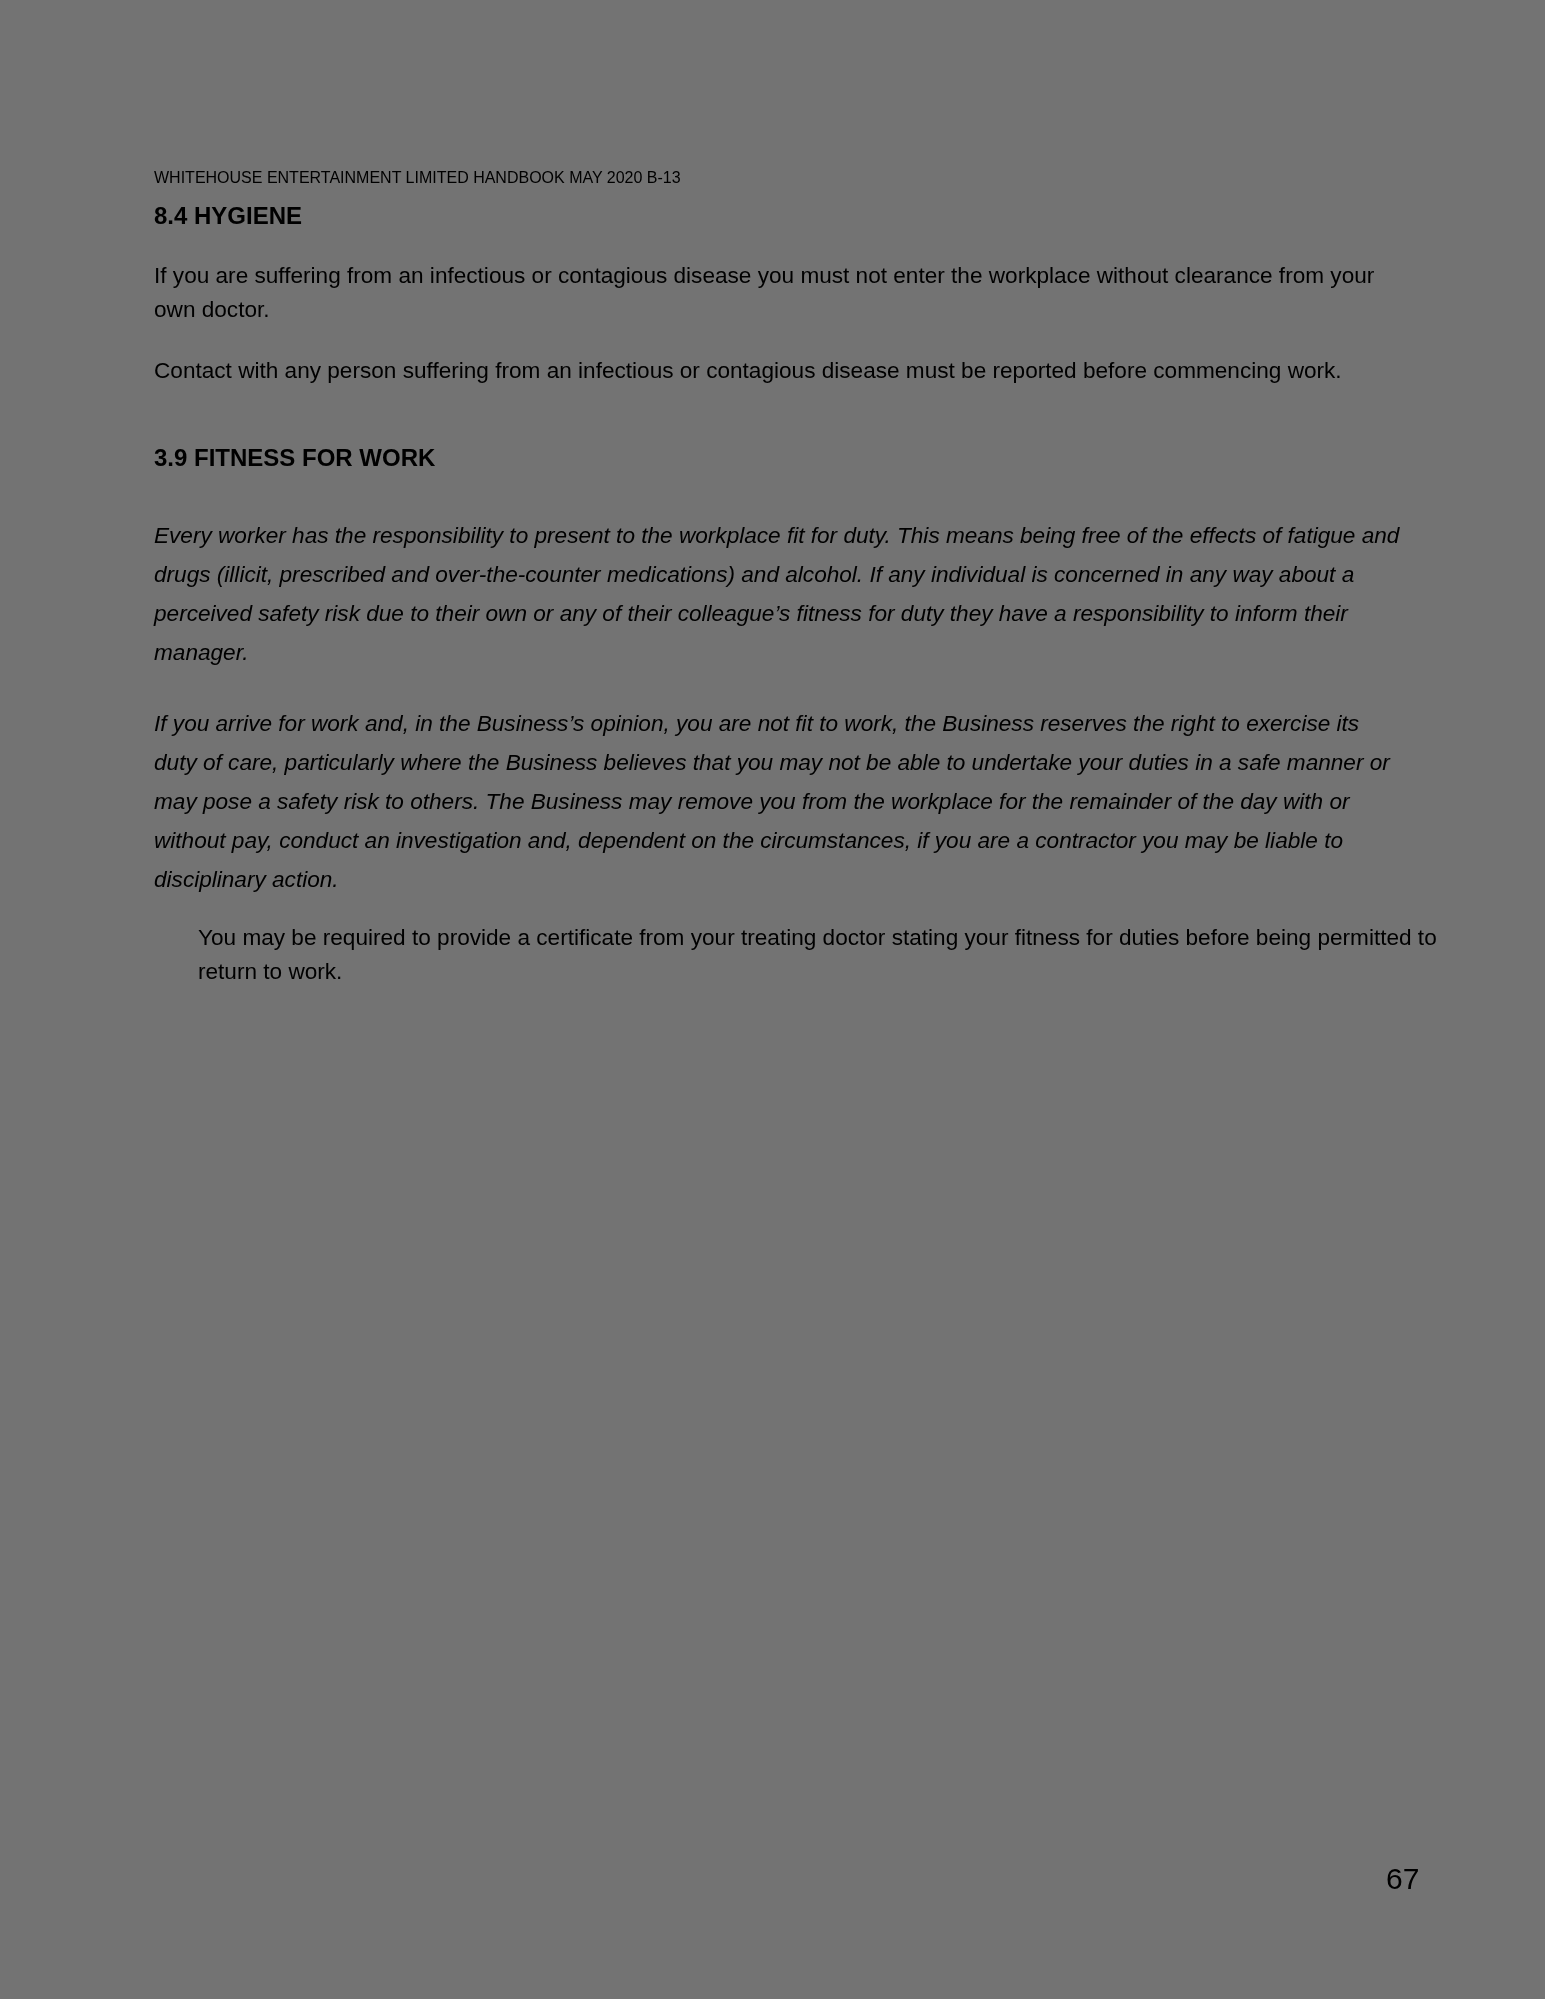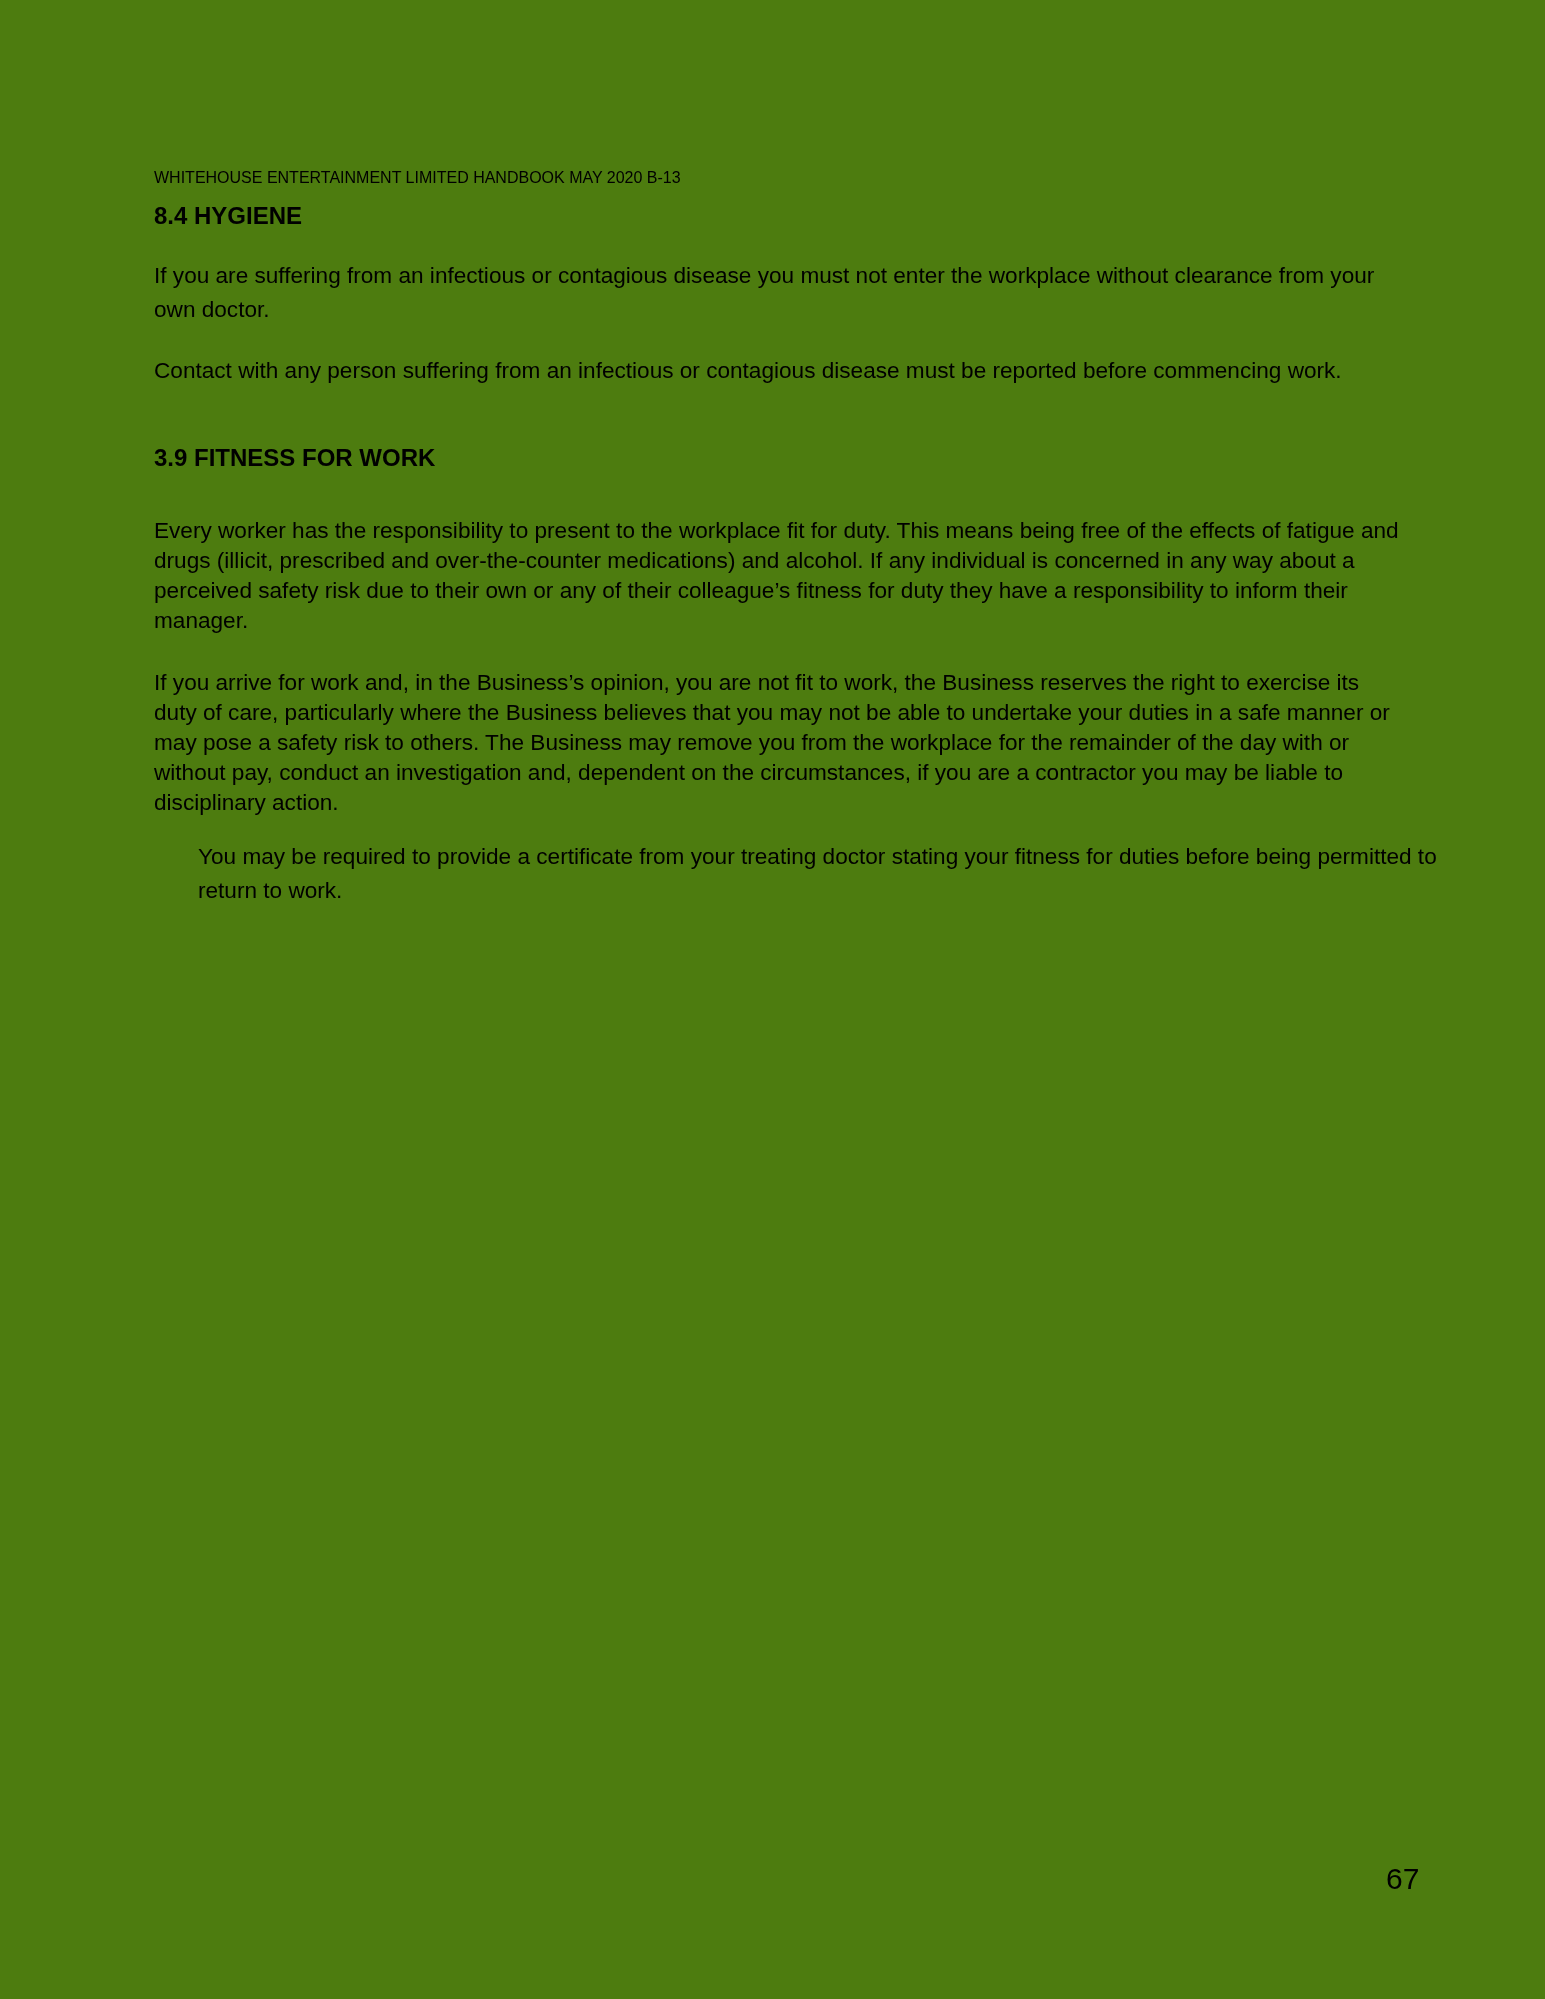--- a/index.html
+++ b/index.html
@@ -3,21 +3,21 @@
 <meta charset="utf-8">
 <style>
   * { margin: 0; padding: 0; box-sizing: border-box; }
   html, body { background: #ffffff; }
   body { font-family: "Liberation Sans", sans-serif; }
 
   .page {
     position: relative;
     width: 1545px;
     height: 1999px;
-    background: #4d7c0f;
+    background: #737373;
     color: #000000;
     overflow: hidden;
   }
 
   .content {
     padding: 168px 140px 0 154px;
   }
 
   .doc-header {
     font-size: 16px;
@@ -39,21 +39,21 @@
     margin-top: 54px;
   }
 
   .para {
     font-size: 22.6px;
     color: #000000;
     white-space: pre; 
   }
 
   .para.loose { line-height: 34px; }
-  .para.tight { line-height: 30px; }
+  .para.tight { line-height: 39px; font-style: italic; }
 
   .mt-p1 { margin-top: 50px; }
   .mt-std { margin-top: 27px; }
   .mt-p4 { margin-top: 42px; }
   .mt-p5 { margin-top: 32px; }
   .mt-p6 { margin-top: 22px; margin-left: 44px; }
 
   .page-number {
     position: absolute;
     top: 1866px;

